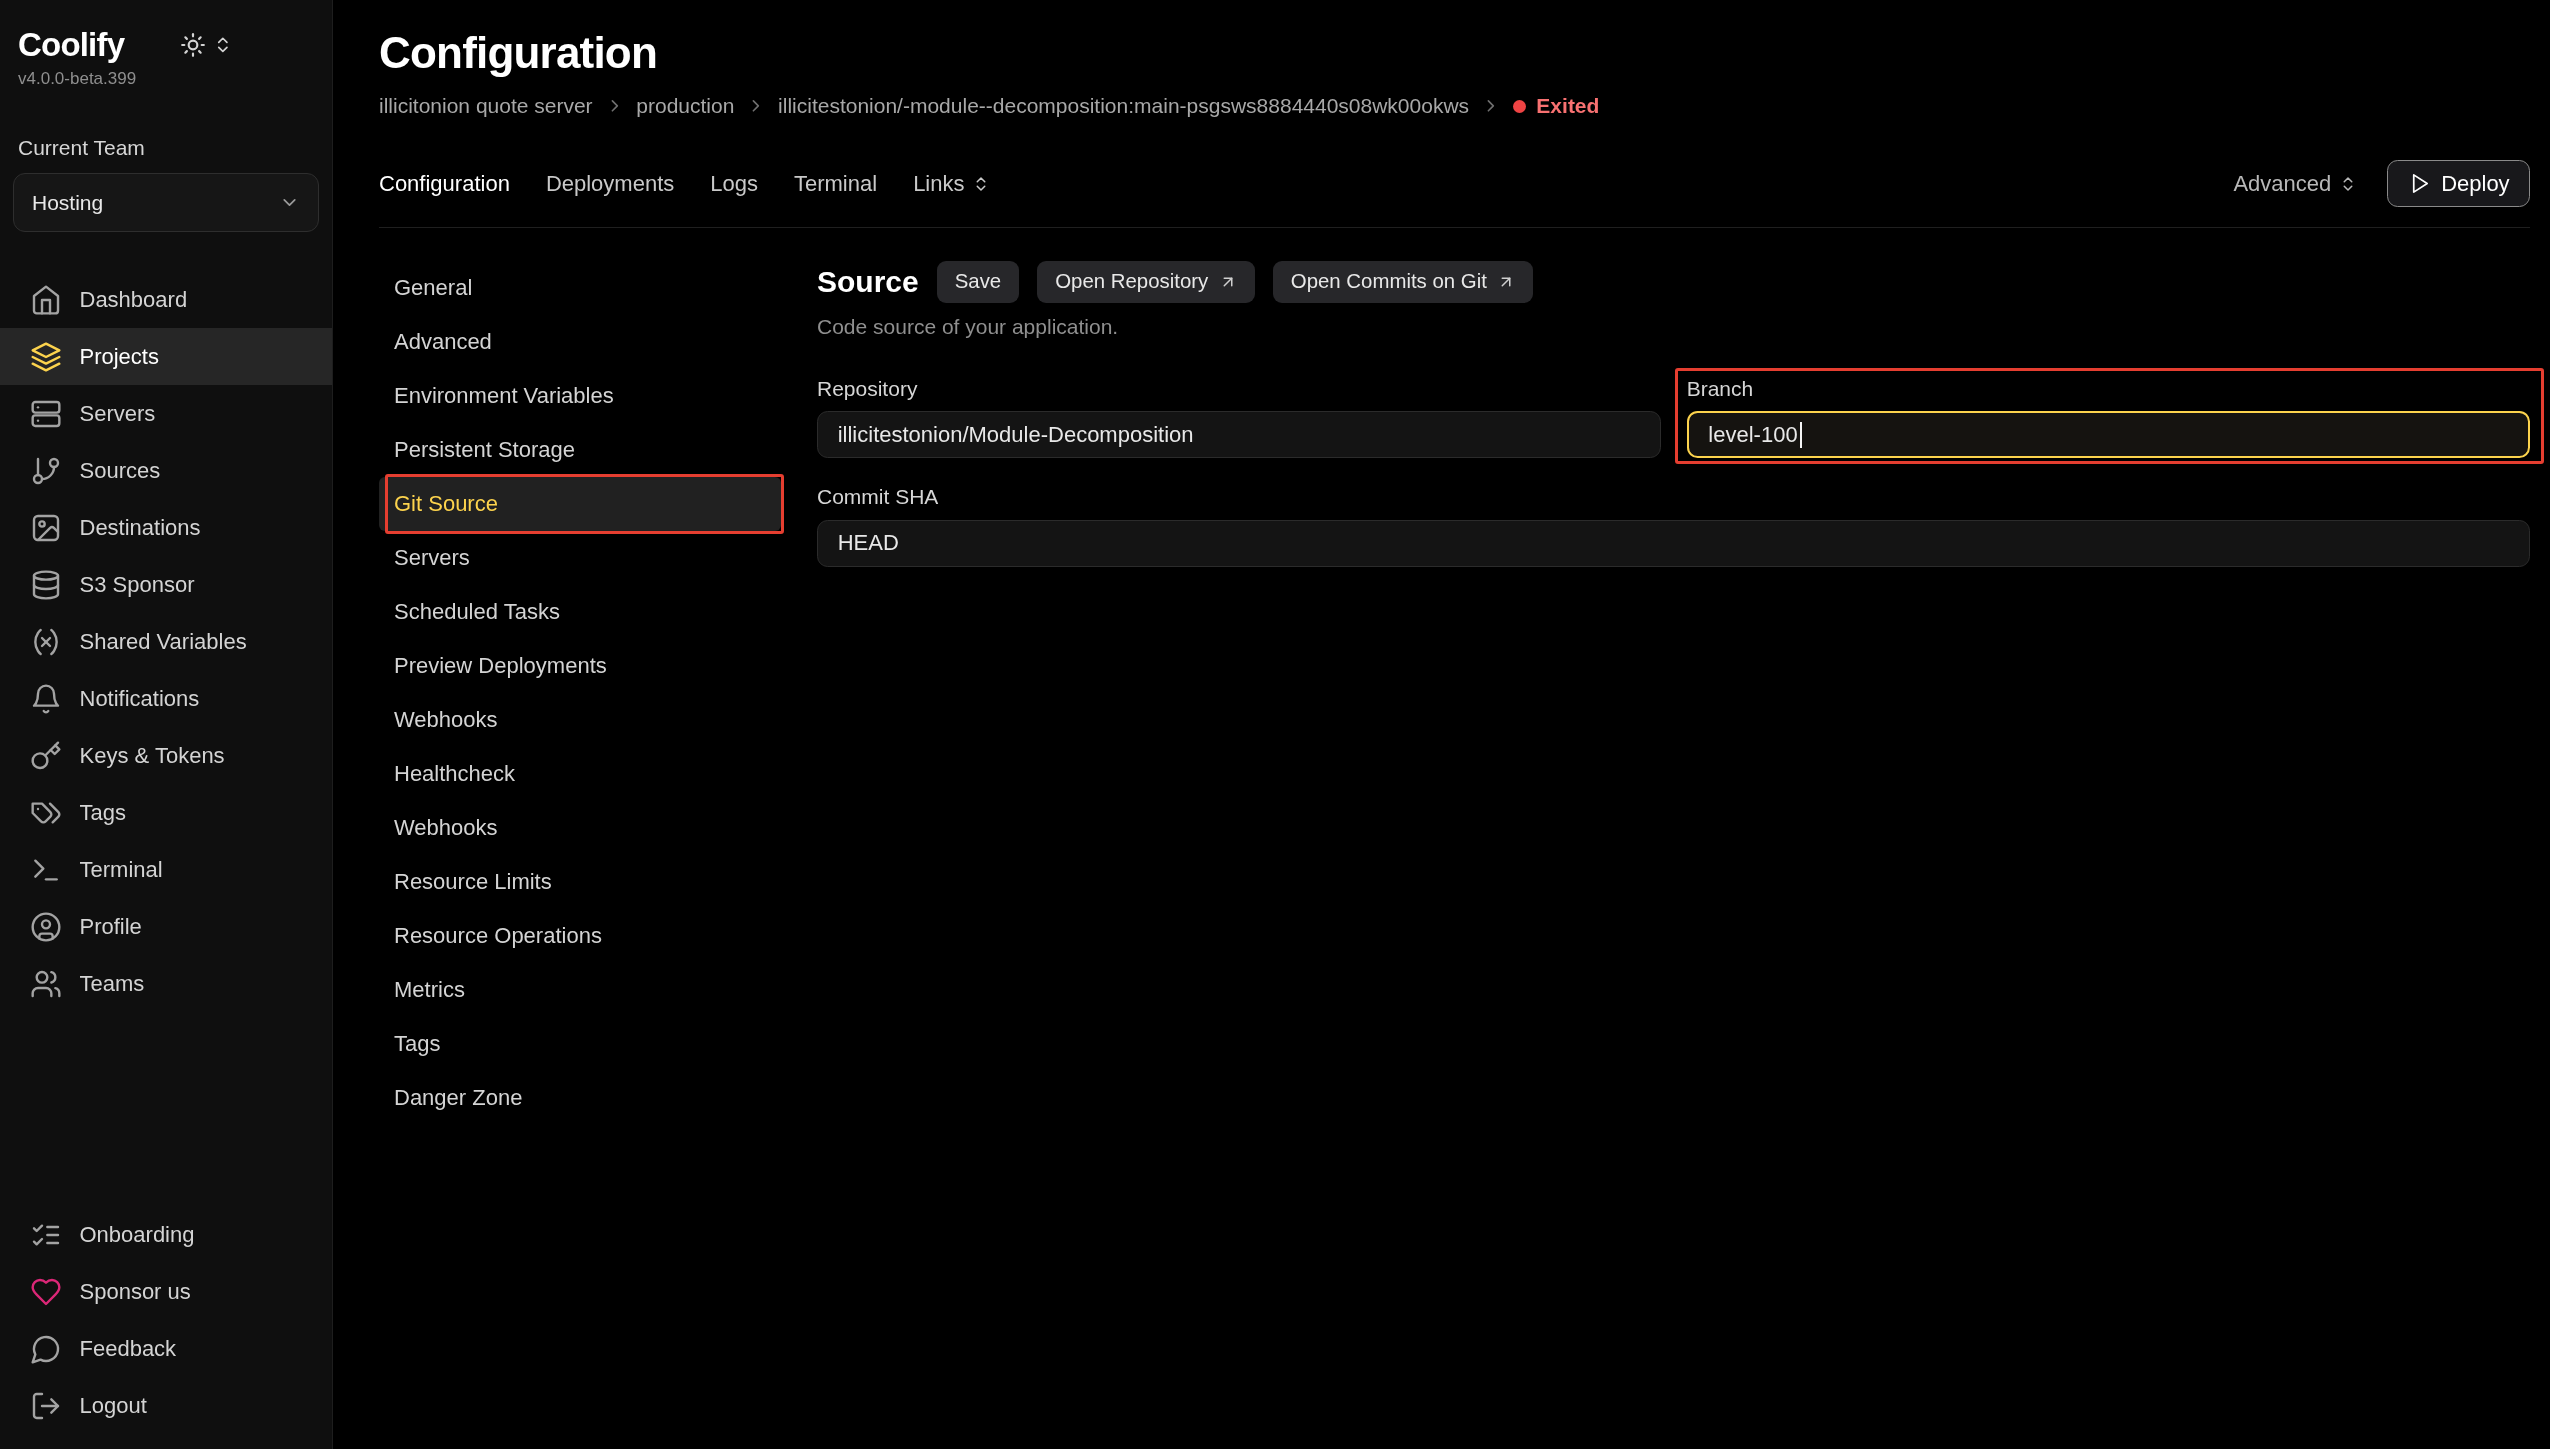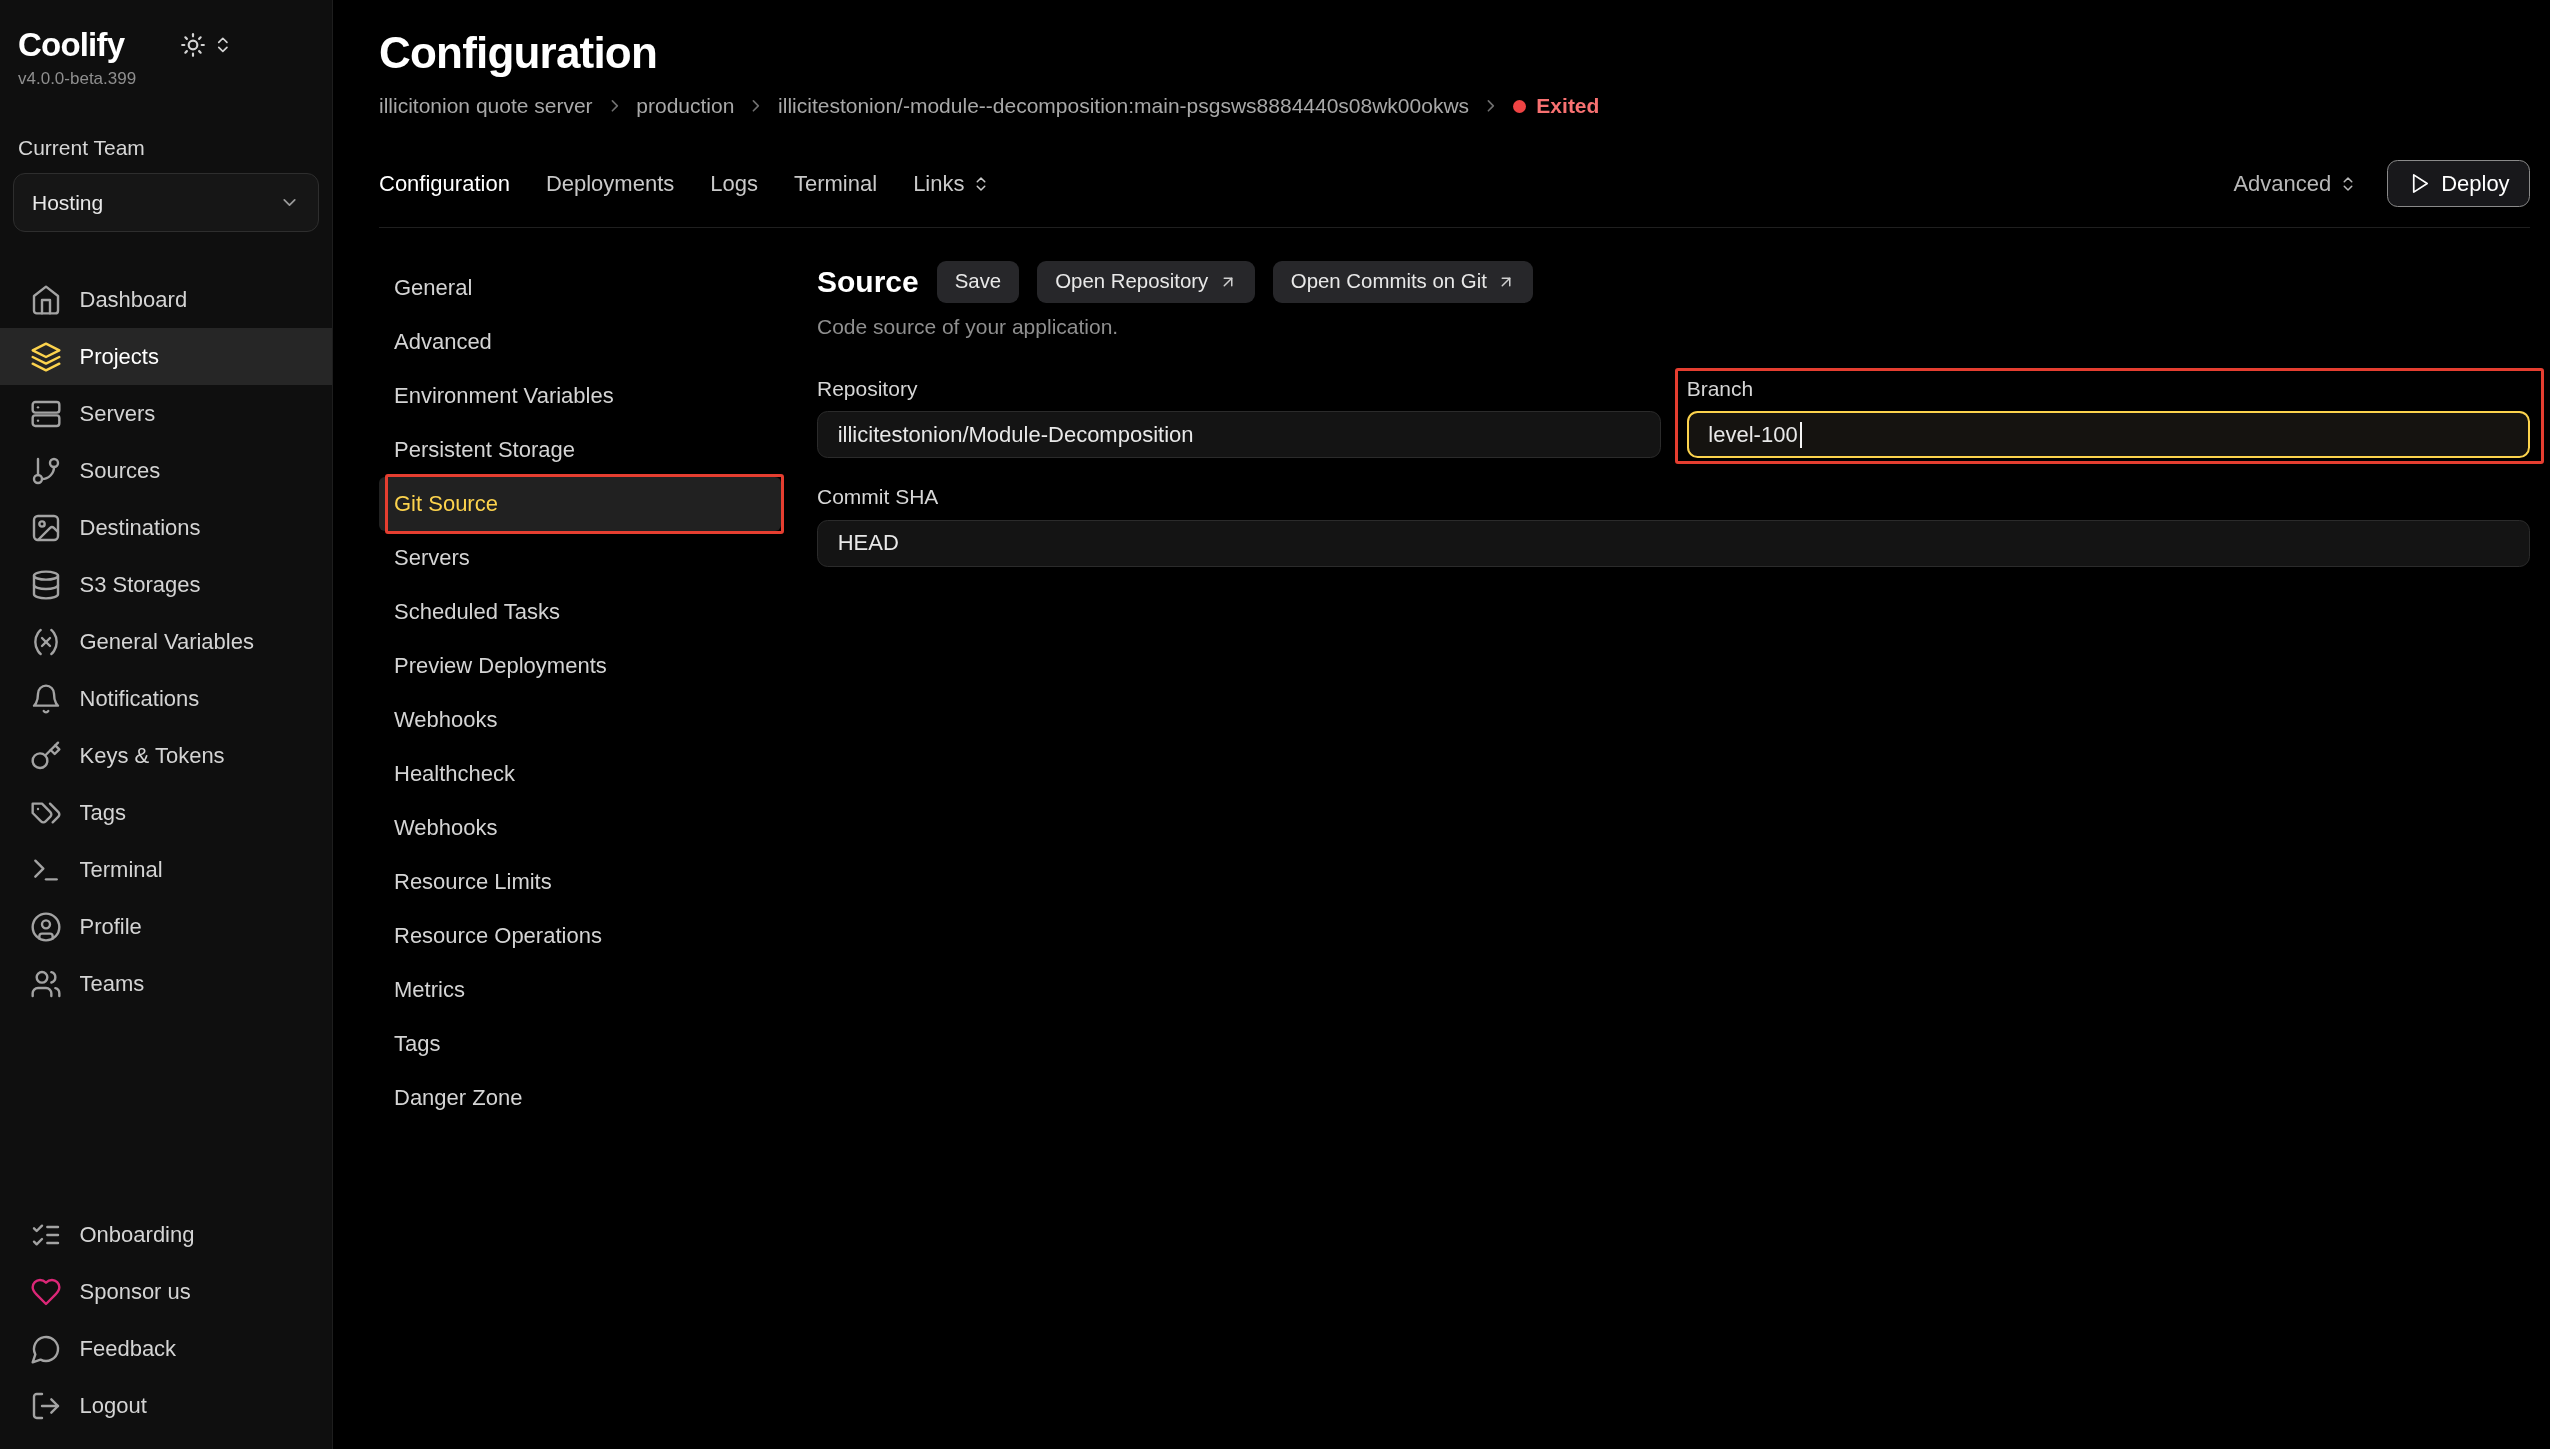--- a/index.html
+++ b/index.html
@@ -199,32 +199,32 @@
         <span>Destinations</span>
       </div>
       <div class="nav-item">
         <span class="icon">
             <svg width="32" height="32" viewBox="0 0 24 24" fill="none" stroke="currentColor" stroke-width="1.8" stroke-linecap="round" stroke-linejoin="round">
               <ellipse cx="12" cy="5" rx="9" ry="3"></ellipse>
               <path d="M3 5v14a9 3 0 0 0 18 0V5"></path>
               <path d="M3 12a9 3 0 0 0 18 0"></path>
             </svg>
           </span>
-        <span>S3 Storages</span>
+        <span>S3 Sponsor</span>
       </div>
       <div class="nav-item">
         <span class="icon">
             <svg width="32" height="32" viewBox="0 0 24 24" fill="none" stroke="currentColor" stroke-width="1.8" stroke-linecap="round" stroke-linejoin="round">
               <path d="M8 21s-4-3-4-9 4-9 4-9"></path>
               <path d="M16 3s4 3 4 9-4 9-4 9"></path>
               <line x1="15" y1="9" x2="9" y2="15"></line>
               <line x1="9" y1="9" x2="15" y2="15"></line>
             </svg>
           </span>
-        <span>General Variables</span>
+        <span>Shared Variables</span>
       </div>
       <div class="nav-item">
         <span class="icon">
             <svg width="32" height="32" viewBox="0 0 24 24" fill="none" stroke="currentColor" stroke-width="1.8" stroke-linecap="round" stroke-linejoin="round">
               <path d="M6 8a6 6 0 0 1 12 0c0 7 3 9 3 9H3s3-2 3-9"></path>
               <path d="M10.3 21a1.94 1.94 0 0 0 3.4 0"></path>
             </svg>
           </span>
         <span>Notifications</span>
       </div>

